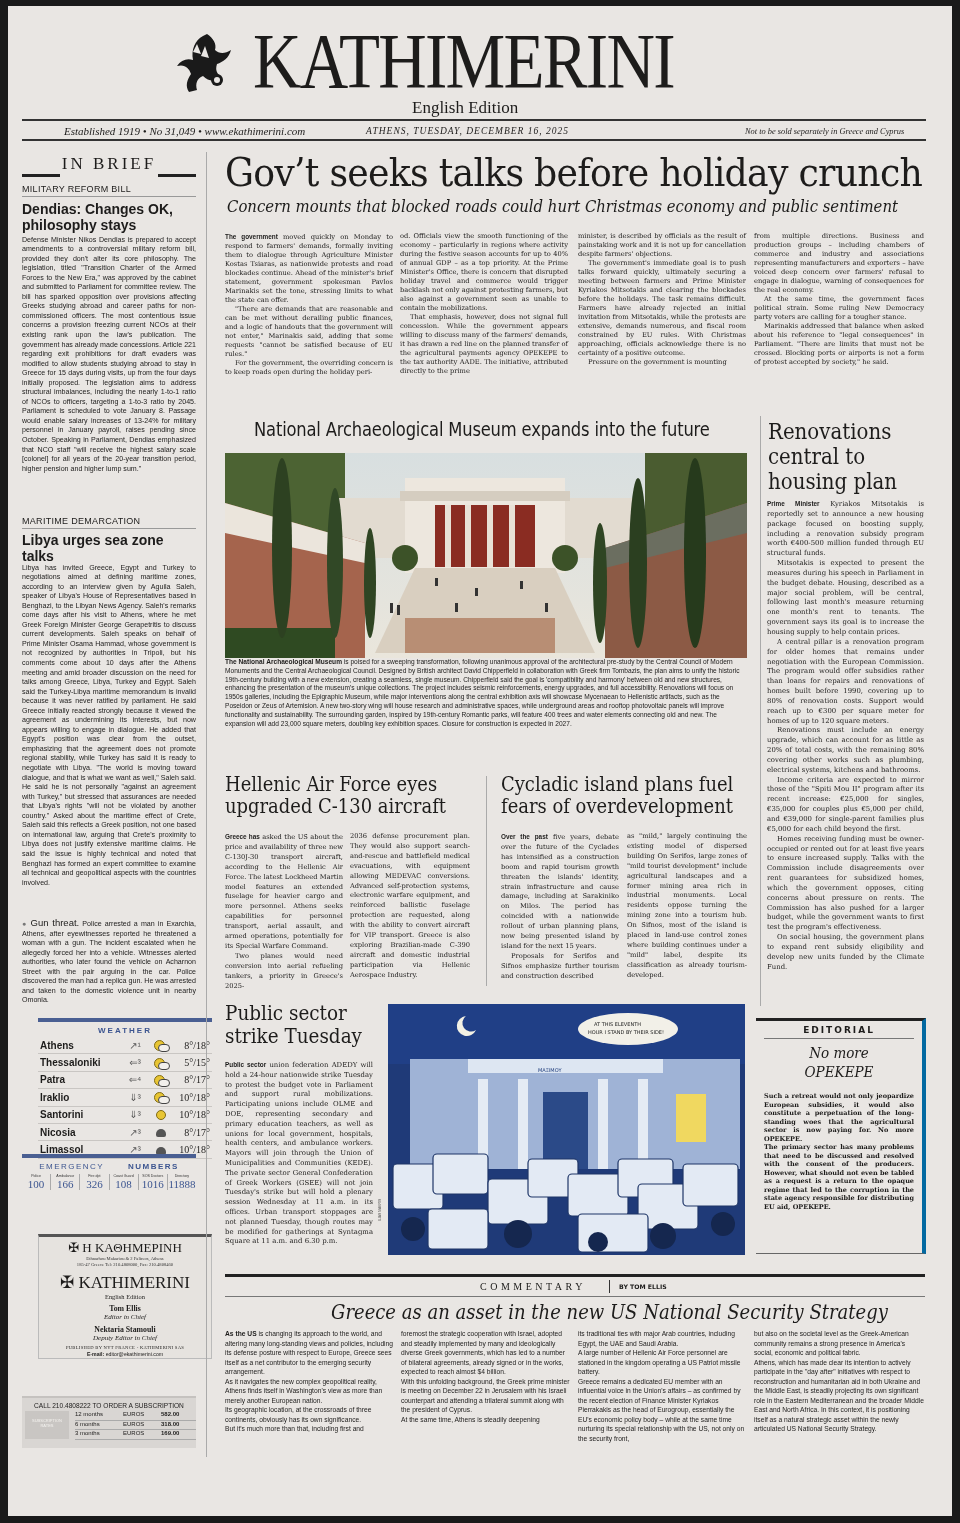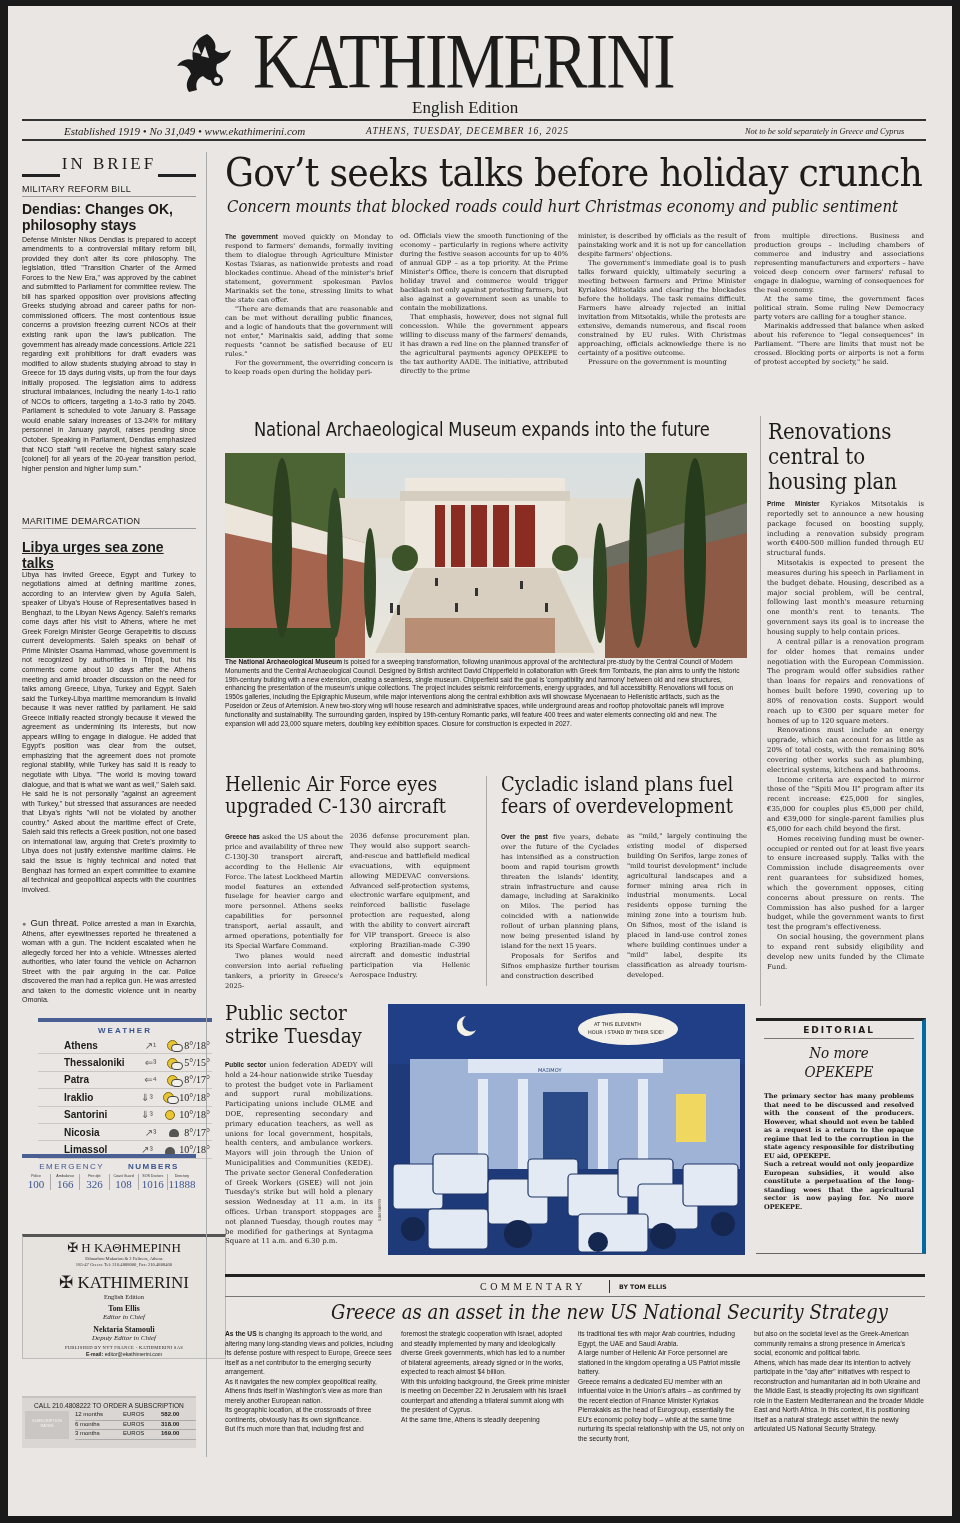--- a/index.html
+++ b/index.html
@@ -22,37 +22,37 @@
   .ib-bar { position: absolute; height: 3px; background: #222; top: 168px; }
   .kicker { font-family: "Liberation Sans", sans-serif; font-size: 9px; letter-spacing: 0.3px; border-bottom: 1px solid #999; padding-bottom: 1px; }
   .sb-h { font-family: "Liberation Sans", sans-serif; font-weight: bold; font-size: 14px; line-height: 16px; margin-top: 4px; }
   .lead { font-weight: normal; }
   .sb p { text-align: justify; }
   
   .weather { left: 30px; top: 1012px; width: 174px; }
   .blue-bar { height: 4px; background: #4a5f92; }
   .w-title { text-align: center; font-family: "Liberation Sans", sans-serif; font-weight: bold; font-size: 8px; letter-spacing: 2px; color: #3c5590; margin: 4px 0 2px; }
   .w-row { display: flex; align-items: center; height: 17.4px; border-bottom: 1px solid #c9c6c3; font-family: "Liberation Sans", sans-serif; }
-  .w-city { width: 82px; font-weight: bold; font-size: 10px; padding-left: 2px; margin-left: 24px; }
+  .w-city { width: 82px; font-weight: bold; font-size: 10px; padding-left: 2px; }
   .w-wind { width: 30px; font-size: 10px; color: #555; text-align: center; }
   .w-icon { width: 22px; text-align: center; }
   .w-temp { flex: 1; text-align: right; font-size: 10px; font-family: "Liberation Serif", serif; padding-right: 2px; }
   .sun { display: inline-block; width: 10px; height: 10px; border-radius: 50%; background: #e8c533; border: 1px solid #806b16; }
   .pcloud { display: inline-block; position: relative; width: 14px; height: 10px; }
   .pcloud::before { content: ""; position: absolute; left: 0; top: 0; width: 9px; height: 9px; border-radius: 50%; background: #e8c533; border: 1px solid #806b16; }
   .pcloud::after { content: ""; position: absolute; left: 4px; top: 4px; width: 10px; height: 6px; border-radius: 4px; background: #f2f0ec; border: 1px solid #444; }
   .storm { display: inline-block; width: 10px; height: 8px; border-radius: 5px 5px 2px 2px; background: #555; }
   .emerg { left: 14px; top: 1148px; width: 174px; }
   .em-title { text-align: center; font-family: "Liberation Sans", sans-serif; font-weight: bold; font-size: 8px; letter-spacing: 1.5px; color: #3c5590; margin: 4px 0 3px; }
   .em-grid { display: flex; }
   .em-cell { flex: 1; text-align: center; border-right: 1px solid #aaa; }
   .em-cell:last-child { border-right: none; }
   .em-lab { font-family: "Liberation Sans", sans-serif; font-size: 3.6px; color: #333; }
   .em-num { font-family: "Liberation Serif", serif; font-size: 11px; color: #3c5590; }
-  .imprint { left: 14px; top: 1228px; width: 204px; height: 125px; border: 1px solid #bbb; border-top: 3px solid #555; text-align: center; background: #e6e3df; }
+  .imprint { left: 30px; top: 1228px; width: 174px; height: 125px; border: 1px solid #bbb; border-top: 3px solid #555; text-align: center; background: #e6e3df; }
   .imp-gr { font-size: 13px; margin-top: 3px; }
   .imp-addr { font-size: 4.6px; line-height: 6px; color: #333; }
   .imp-kath { font-size: 17px; margin-top: 4px; }
   .imp-ed { font-size: 6.4px; }
   .imp-name { font-size: 7.8px; font-weight: bold; margin-top: 4px; }
   .imp-role { font-size: 7px; font-style: italic; }
   .imp-pub { font-size: 4.6px; letter-spacing: 0.3px; margin-top: 3px; }
   .imp-mail { font-family: "Liberation Sans", sans-serif; font-size: 5.2px; margin-top: 1px; }
   .subs { left: 14px; top: 1390px; width: 174px; height: 52px; background: #d9d6d3; border-top: 2px solid #c5c2bf; }
   .subs-call { font-family: "Liberation Sans", sans-serif; font-size: 6.6px; text-align: center; margin: 4px 0 2px; }
@@ -118,21 +118,21 @@
   <div class="ib-bar" style="left:150px;width:38px;"></div>
 
   <div class="abs sb" style="top:179px;">
     <div class="kicker">MILITARY REFORM BILL</div>
     <div class="sb-h">Dendias: Changes OK, philosophy stays</div>
     <p style="margin-top:3px;"><span class="lead">Defense Minister</span><span> Nikos Dendias is prepared to accept amendments to a controversial military reform bill, provided they don't alter its core philosophy. The legislation, titled "Transition Charter of the Armed Forces to the New Era," was approved by the cabinet and submitted to Parliament for committee review. The bill has sparked opposition over provisions affecting Greeks studying abroad and career paths for non-commissioned officers. The most contentious issue concerns a provision freezing current NCOs at their existing rank upon the law's publication. The government has already made concessions. Article 221 regarding exit prohibitions for draft evaders was modified to allow students studying abroad to stay in Greece for 15 days during visits, up from the four days initially proposed. The legislation aims to address structural imbalances, including the nearly 1-to-1 ratio of NCOs to officers, targeting a 1-to-3 ratio by 2045. Parliament is scheduled to vote January 8. Passage would enable salary increases of 13-24% for military personnel in January payroll, raises pending since October. Speaking in Parliament, Dendias emphasized that NCO staff "will receive the highest salary scale [colonel] for all years of the 20-year transition period, higher pension and higher lump sum."</span></p>
   </div>
 
   <div class="abs sb" style="top:511px;">
     <div class="kicker">MARITIME DEMARCATION</div>
-    <div class="sb-h" style="margin-top:10px;text-decoration:underline;">Libya urges sea zone talks</div>
+    <div class="sb-h" style="margin-top:3px;">Libya urges sea zone talks</div>
     <p><span class="lead">Libya has</span><span> invited Greece, Egypt and Turkey to negotiations aimed at defining maritime zones, according to an interview given by Aguila Saleh, speaker of Libya's House of Representatives based in Benghazi, to the Libyan News Agency. Saleh's remarks come days after his visit to Athens, where he met Greek Foreign Minister George Gerapetritis to discuss current developments. Saleh speaks on behalf of Prime Minister Osama Hammad, whose government is not recognized by authorities in Tripoli, but his comments come about 10 days after the Athens meeting and amid broader discussion on the need for talks among Greece, Libya, Turkey and Egypt. Saleh said the Turkey-Libya maritime memorandum is invalid because it was never ratified by parliament. He said Greece initially reacted strongly because it viewed the agreement as undermining its interests, but now appears willing to engage in dialogue. He added that Egypt's position was clear from the outset, emphasizing that the agreement does not promote regional stability, while Turkey has said it is ready to negotiate with Libya. "The world is moving toward dialogue, and that is what we want as well," Saleh said. He said he is not personally "against an agreement with Turkey," but stressed that assurances are needed that Libya's rights "will not be violated by another country." Asked about the maritime effect of Crete, Saleh said this reflects a Greek position, not one based on international law, arguing that Crete's proximity to Libya does not justify extensive maritime claims. He said the issue is highly technical and noted that Benghazi has formed an expert committee to examine all technical and geopolitical aspects with the countries involved.</span></p>
   </div>
 
   <div class="abs sb" style="top:912px;">
     <p><span style="color:#777;">● </span><span class="lead" style="font-size:9.5px;">Gun threat.</span><span> Police arrested a man in Exarchia, Athens, after eyewitnesses reported he threatened a woman with a gun. The incident escalated when he allegedly forced her into a vehicle. Witnesses alerted authorities, who later found the vehicle on Acharnon Street with the pair arguing in the car. Police discovered the man had a replica gun. He was arrested and taken to the domestic violence unit in nearby Omonia.</span></p>
   </div>
 
   <div class="abs weather">
     <div class="blue-bar"></div>
     <div class="w-title">WEATHER</div>
@@ -411,22 +411,22 @@
   </div>
   <div class="abs" style="left:370px;top:1215px;font-size:3.4px;font-family:'Liberation Sans',sans-serif;transform:rotate(-90deg);transform-origin:left top;color:#444;">ILIAS MAKRIS</div>
 
   <div class="abs editorial">
     <div class="ed-lab">EDITORIAL</div>
     <div class="ed-title">
       <div>No more</div>
       <div>OPEKEPE</div>
     </div>
     <div class="ed-body">
+      <p>Such a retreat would not only jeopardize European subsidies, it would also constitute a perpetuation of the long-standing woes that the agricultural sector is now paying for. No more OPEKEPE.</p>
       <p>The primary sector has many problems that need to be discussed and resolved with the consent of the producers. However, what should not even be tabled as a request is a return to the opaque regime that led to the corruption in the state agency responsible for distributing EU aid, OPEKEPE.</p>
-      <p>Such a retreat would not only jeopardize European subsidies, it would also constitute a perpetuation of the long-standing woes that the agricultural sector is now paying for. No more OPEKEPE.</p>
     </div>
   </div>
 
   <div class="abs comm-rule"></div>
   <div class="abs comm-lab">COMMENTARY</div>
   <div class="abs comm-sep"></div>
   <div class="abs comm-by">BY TOM ELLIS</div>
   <div class="abs comm-rule2"></div>
   <div class="abs comm-h">Greece as an asset in the new US National Security Strategy</div>
 

